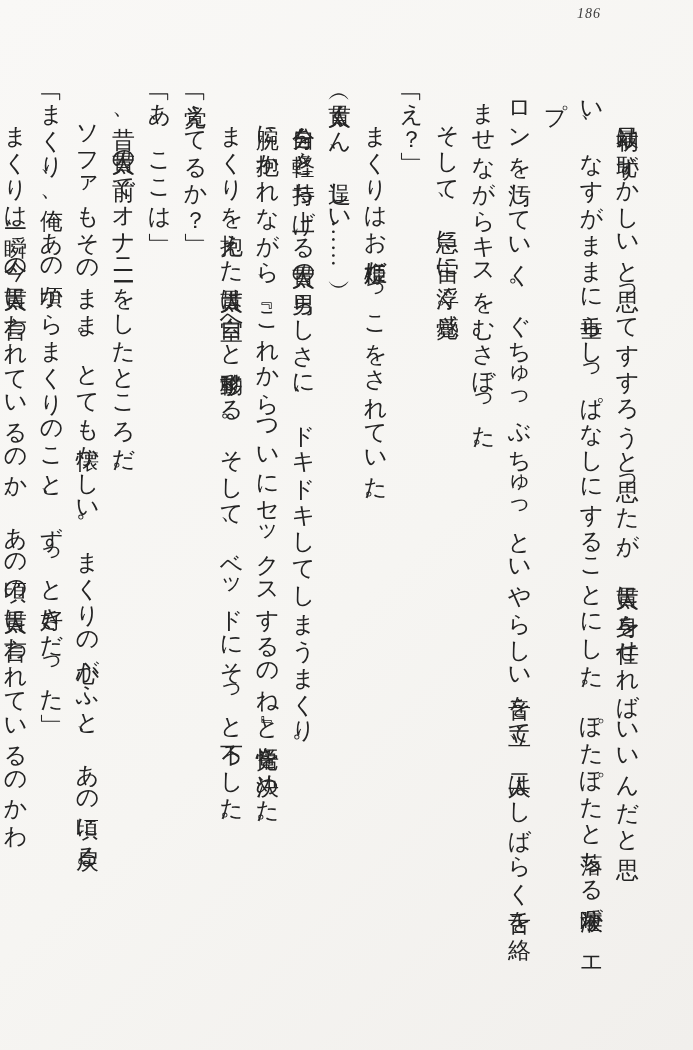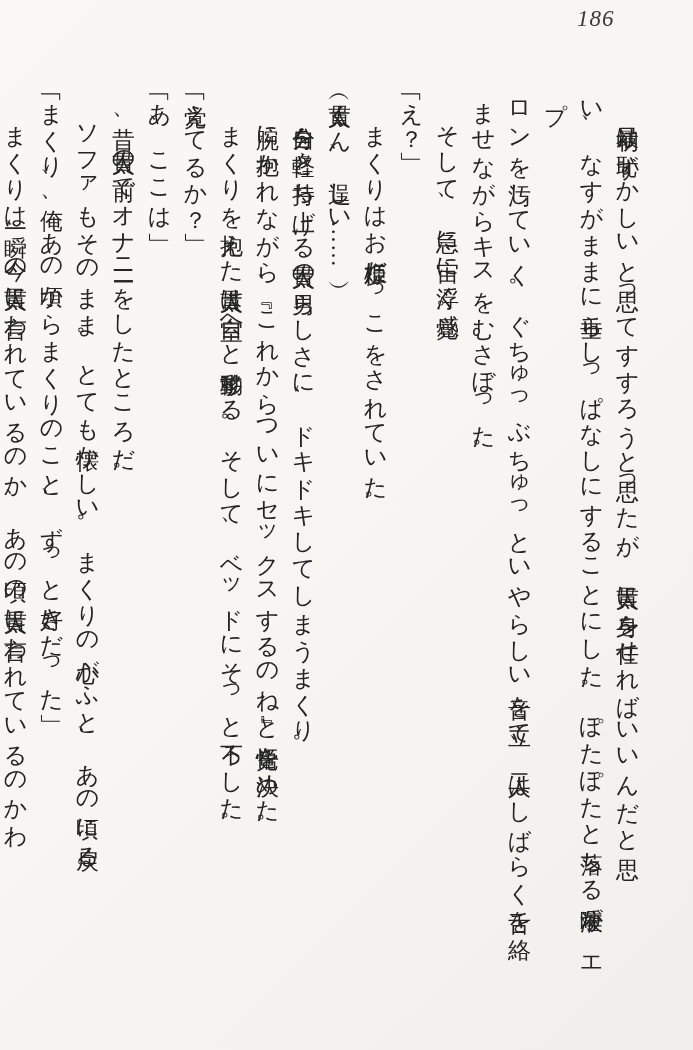--- a/index.html
+++ b/index.html
@@ -17,21 +17,21 @@
     width: 693px;
     height: 1050px;
     background: linear-gradient(135deg, #f9f8f6 0%, #f6f5f2 55%, #f1efec 100%);
     font-family: "Liberation Serif", "DejaVu Serif", serif;
     color: #262626;
   }
   .pageno {
     position: absolute;
     top: 6px;
     left: 577px;
-    font-size: 23px;
+    font-size: 14px;
     font-style: italic;
     letter-spacing: 1px;
     color: #3a3a3a;
   }
   .text-block {
     position: absolute;
     top: 86px;
     right: 48px;
     height: 902px;
     writing-mode: vertical-rl;

